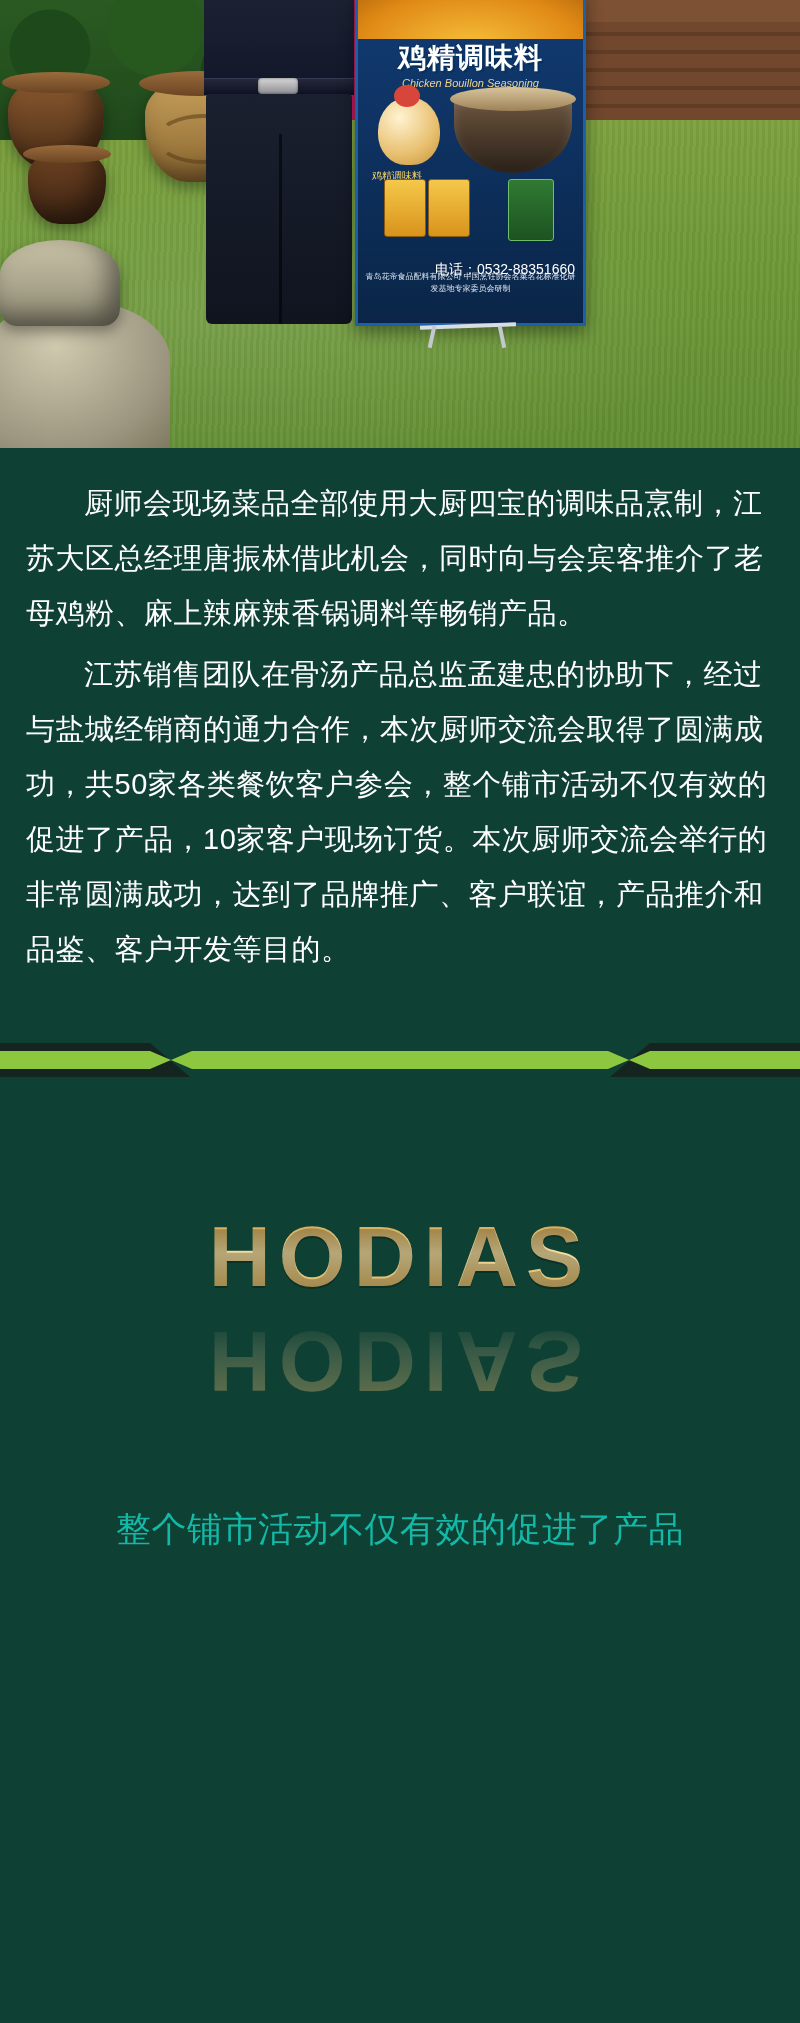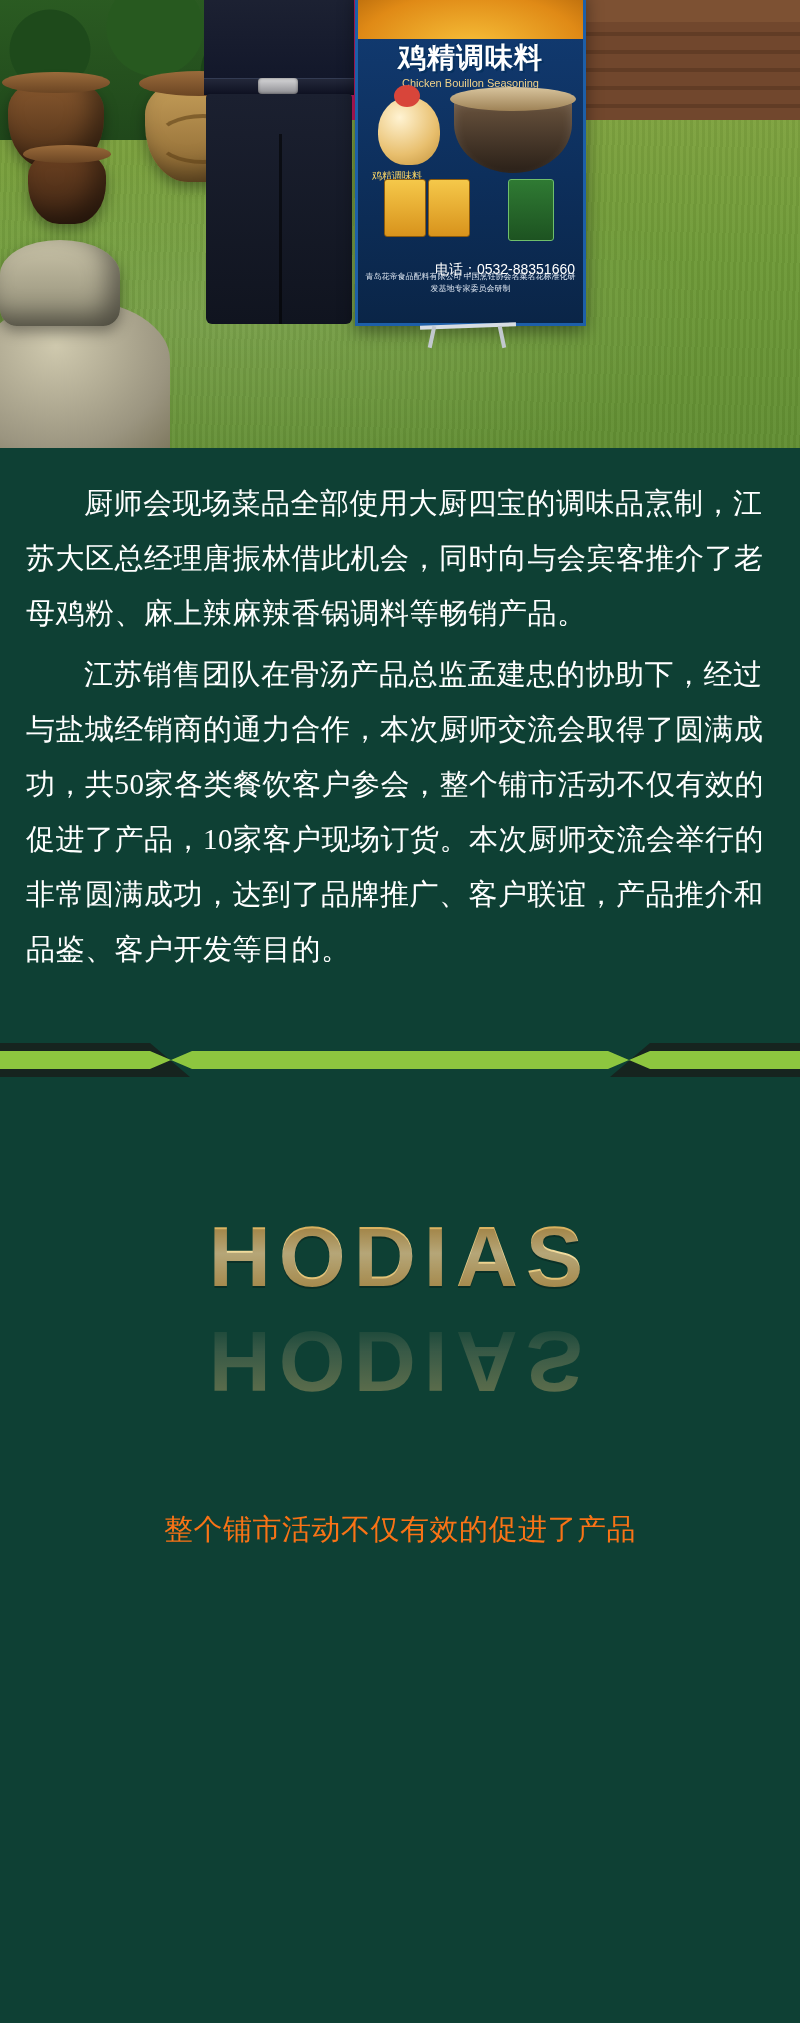--- a/index.html
+++ b/index.html
@@ -161,20 +161,21 @@
     font-weight: bold;
     letter-spacing: 1px;
     text-shadow: 2px 2px 0 #06305e, -1px -1px 0 #06305e;
   }
   .banner .b-sub {
     position: absolute; left: 0; top: 84px;
     width: 100%;
     text-align: center;
     color: #f0d28a;
     font-size: 11px;
+    font-style: italic;
   }
   .banner .b-bowl {
     position: absolute; left: 96px; top: 104px;
     width: 118px; height: 76px;
     border-radius: 0 0 60px 60px / 0 0 50px 50px;
     background: linear-gradient(#6d5640, #2a2018);
     box-shadow: inset 0 6px 12px rgba(255,255,255,.15);
   }
   .banner .b-bowl::before{
     content:"";
@@ -256,21 +257,21 @@
     background: #0e4034;
     padding: 28px 26px 42px 26px;
   }
   .body-text p {
     margin: 0 0 6px 0;
     color: #ffffff;
     font-size: 29px;
     line-height: 55px;
     text-indent: 2em;
     letter-spacing: 0.5px;
-    font-family: Liberation Serif, serif;
+    font-family: Liberation Sans, sans-serif;
   }
 
   
   .divider {
     position: relative;
     height: 70px;
     background: #0e4034;
   }
   .divider .dark {
     position: absolute;
@@ -320,22 +321,22 @@
     opacity: .55;
   }
 
   
   .bottom-text {
     background: #0e4034;
     padding: 10px 26px 18px 26px;
   }
   .bottom-text p {
     margin: 0;
-    color: #f97316;
-    font-size: 29px;
+    color: #14b8a6;
+    font-size: 35px;
     line-height: 48px;
     text-align: center;
     letter-spacing: 0.5px;
   }
 </style>
 </head>
 <body>
 
 <div class="page">
 

